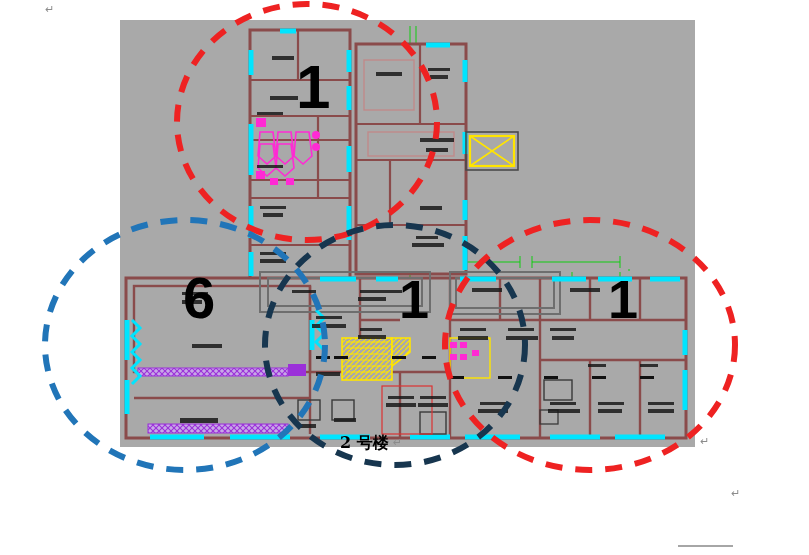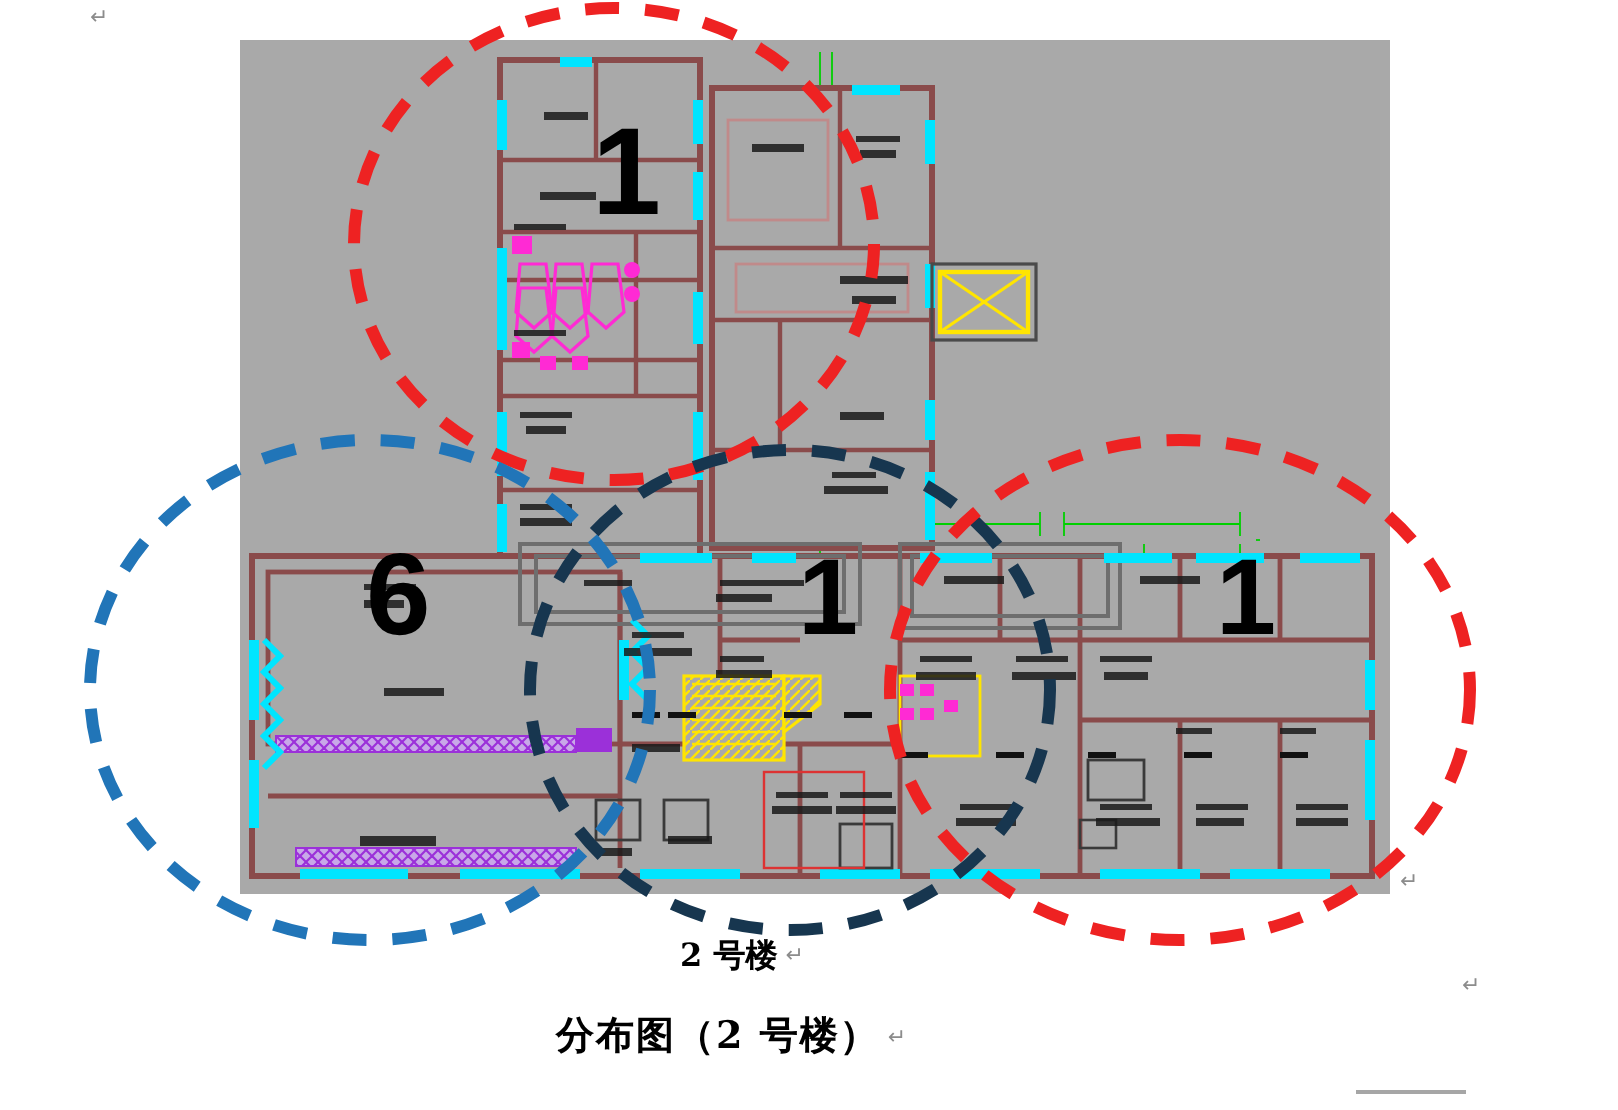--- a/index.html
+++ b/index.html
@@ -25,21 +25,21 @@
   
   #annots{position:absolute;left:0;top:0;width:809px;height:555px;pointer-events:none;}
 
   .bignum{
     position:absolute;color:#000000;font-family:"Liberation Sans",sans-serif;
     font-weight:700;line-height:0.82;letter-spacing:-2px;
   }
 
   
   .lbl-building{
-    position:absolute;left:340px;top:468px;
+    position:absolute;left:340px;top:433px;
     font-family:"DejaVu Serif",serif;font-size:16px;font-weight:700;color:#000;
     white-space:nowrap;
   }
   .caption{
     position:absolute;left:278px;top:505px;
     font-family:"DejaVu Serif",serif;font-size:19px;font-weight:700;color:#000;
     white-space:nowrap;letter-spacing:1px;
   }
   .ret-inline{
     font-family:"Liberation Sans",sans-serif;font-size:11px;color:#8c8c8c;
@@ -330,22 +330,19 @@
 
   <div class="bignum" style="left:296px;top:62px;font-size:62px;">1</div>
   <div class="bignum" style="left:183px;top:274px;font-size:58px;">6</div>
   <div class="bignum" style="left:399px;top:277px;font-size:54px;">1</div>
   <div class="bignum" style="left:608px;top:277px;font-size:54px;">1</div>
 
   <div class="lbl-building">
     <span>2 号楼</span><span class="ret-inline">↵</span>
   </div>
 
-  <div class="caption">
-    <span>分布图（2 号楼）</span><span class="ret-inline">↵</span>
-  </div>
 
   <div class="pilcrow" style="left:45px;top:4px;">↵</div>
   <div class="pilcrow" style="left:731px;top:488px;">↵</div>
   <div class="pilcrow" style="left:700px;top:436px;">↵</div>
 
   <div class="footline"></div>
 </div>
 
 </body></html>

